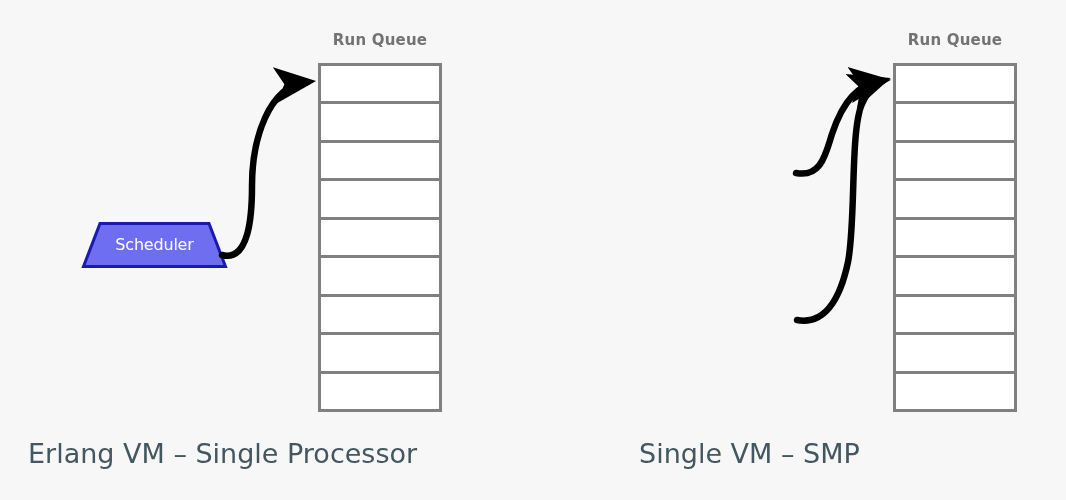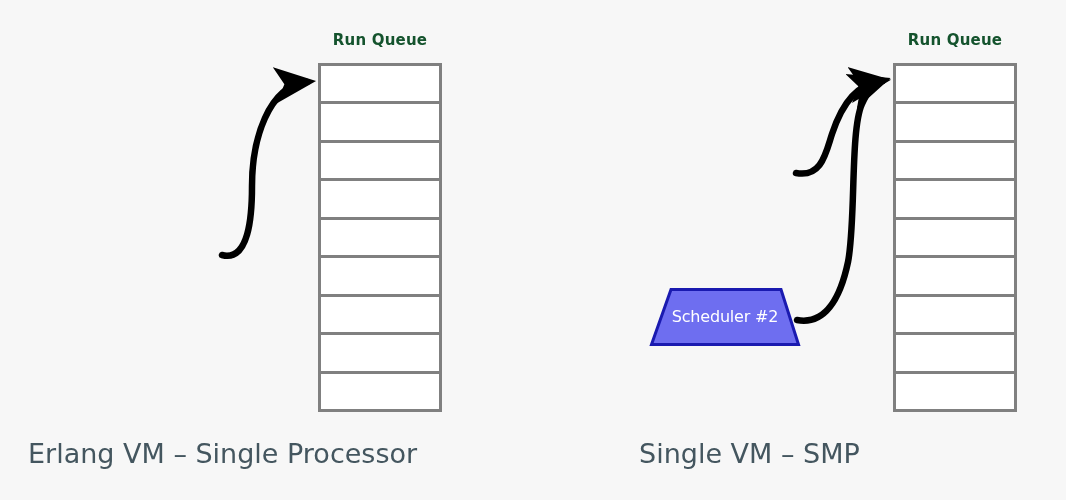--- a/index.html
+++ b/index.html
@@ -25,21 +25,21 @@
     height: 500px;
   }
   #panel-single { left: 0; width: 533px; }
   #panel-smp { left: 533px; width: 533px; }
 
   .queue-label {
     position: absolute;
     font-family: "DejaVu Sans", sans-serif;
     font-size: 15px;
     font-weight: bold;
-    color: #14532d;
+    color: #737373;
     letter-spacing: 0.2px;
     white-space: nowrap;
     text-align: center;
   }
 
   .queue {
     position: absolute;
     display: flex;
     flex-direction: column;
     gap: 0px;
@@ -108,20 +108,26 @@
         <div class="queue-cell" style="height: 41.4444px;"></div>
         <div class="queue-cell" style="height: 41.4444px;"></div>
         <div class="queue-cell" style="height: 41.4444px;"></div>
         <div class="queue-cell" style="height: 41.4444px;"></div>
         <div class="queue-cell" style="height: 41.4444px;"></div>
         <div class="queue-cell" style="height: 41.4444px;"></div>
         <div class="queue-cell" style="height: 41.4444px;"></div>
         <div class="queue-cell" style="height: 41.4444px;"></div>
       </div>
 
+    <div class="scheduler" id="sched-left" style="left:82px; top:222px; width:145px; height:46px;">
+      <svg width="145" height="46" viewBox="0 0 145 46" aria-hidden="true">
+        <polygon points="18,1.5 127,1.5 143.5,44.5 1.5,44.5" fill="#6e6ef0" stroke="#1a1ab0" stroke-width="3" stroke-linejoin="miter"></polygon>
+      </svg>
+      <span class="scheduler-label">Scheduler</span>
+    </div>
 
     <div class="caption" style="left:28px; top:438px;text-align:right;">Erlang VM – Single Processor</div>
   </div>
 
   <div class="panel" id="panel-smp">
 
     <div class="queue-label" style="left:360px; top:31px; width:124px;">Run Queue</div>
 
     <div class="queue" id="queue-right" style="left:360px; top:63px; width:124px;">
         <div class="queue-cell" style="height: 41.4444px;"></div>
@@ -129,26 +135,20 @@
         <div class="queue-cell" style="height: 41.4444px;"></div>
         <div class="queue-cell" style="height: 41.4444px;"></div>
         <div class="queue-cell" style="height: 41.4444px;"></div>
         <div class="queue-cell" style="height: 41.4444px;"></div>
         <div class="queue-cell" style="height: 41.4444px;"></div>
         <div class="queue-cell" style="height: 41.4444px;"></div>
         <div class="queue-cell" style="height: 41.4444px;"></div>
       </div>
 
 
-    <div class="scheduler" id="sched-r2" style="left:117px; top:288px; width:150px; height:58px;">
-      <svg width="150" height="58" viewBox="0 0 150 58" aria-hidden="true">
-        <polygon points="21,1.5 131,1.5 148.5,56.5 1.5,56.5" fill="#6e6ef0" stroke="#1a1ab0" stroke-width="3" stroke-linejoin="miter"></polygon>
-      </svg>
-      <span class="scheduler-label">Scheduler #2</span>
-    </div>
 
     <div class="caption" style="left:106px; top:438px;">Single VM – SMP</div>
   </div>
 
   <svg class="arrows" viewBox="0 0 1066 500">
     <defs>
       <marker id="ah" markerWidth="7" markerHeight="7" refX="5.0" refY="3.0" orient="auto" markerUnits="strokeWidth">
         <path d="M0,0.2 L6.4,3.0 L0,5.8 L1.5,3.0 Z" fill="#000000"></path>
       </marker>
     </defs>

